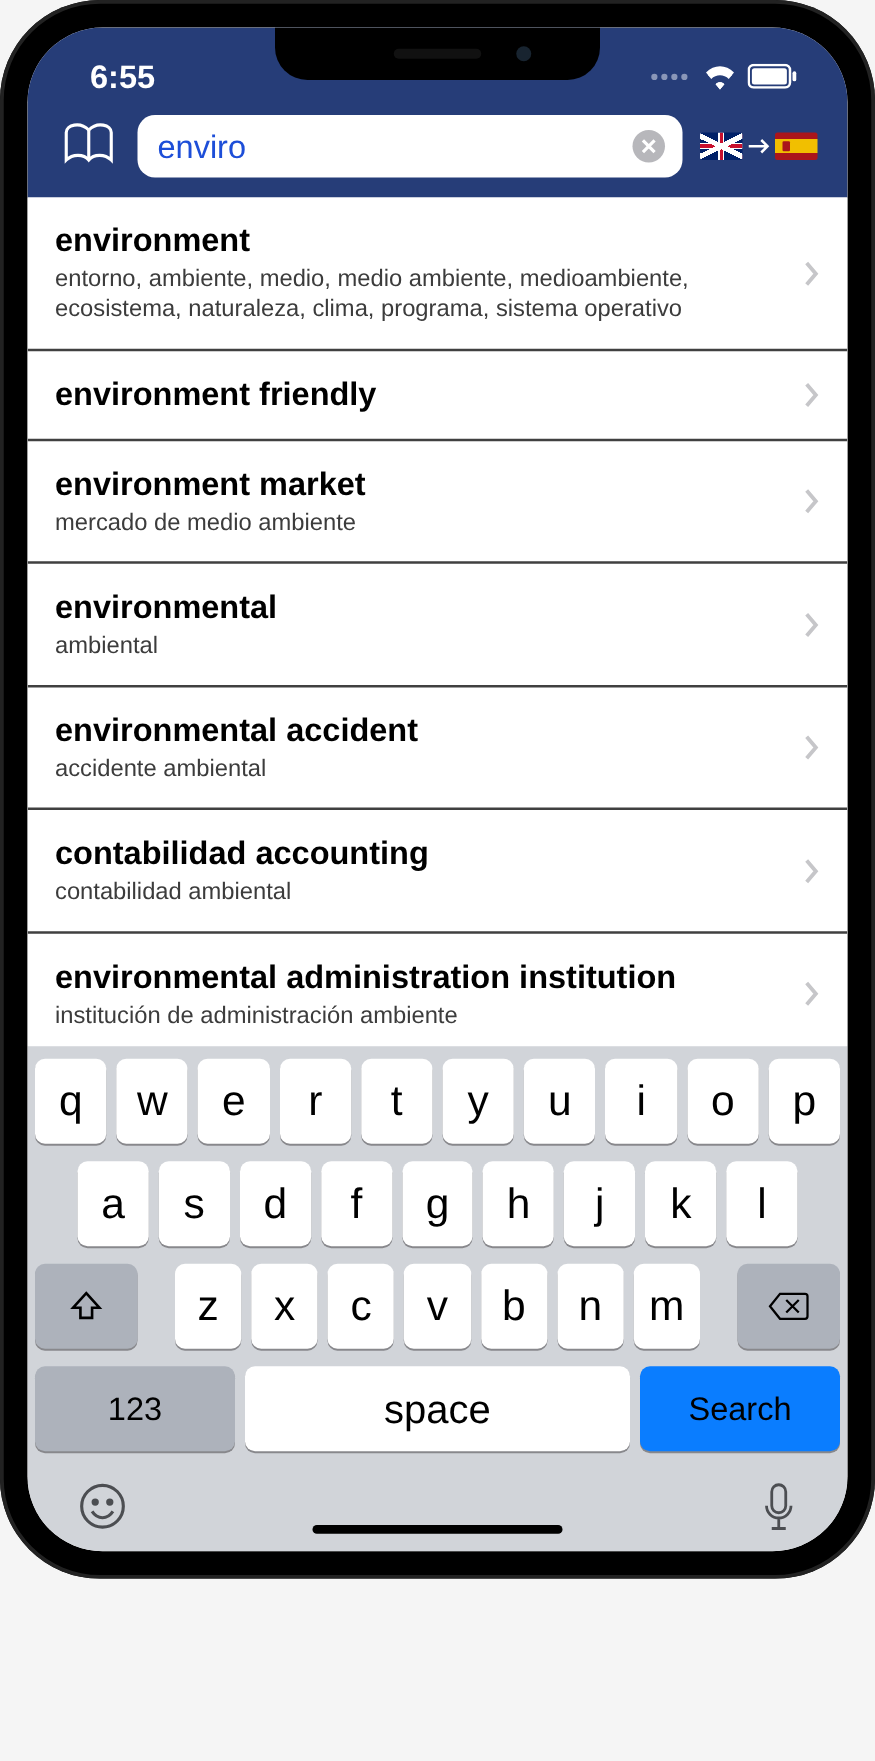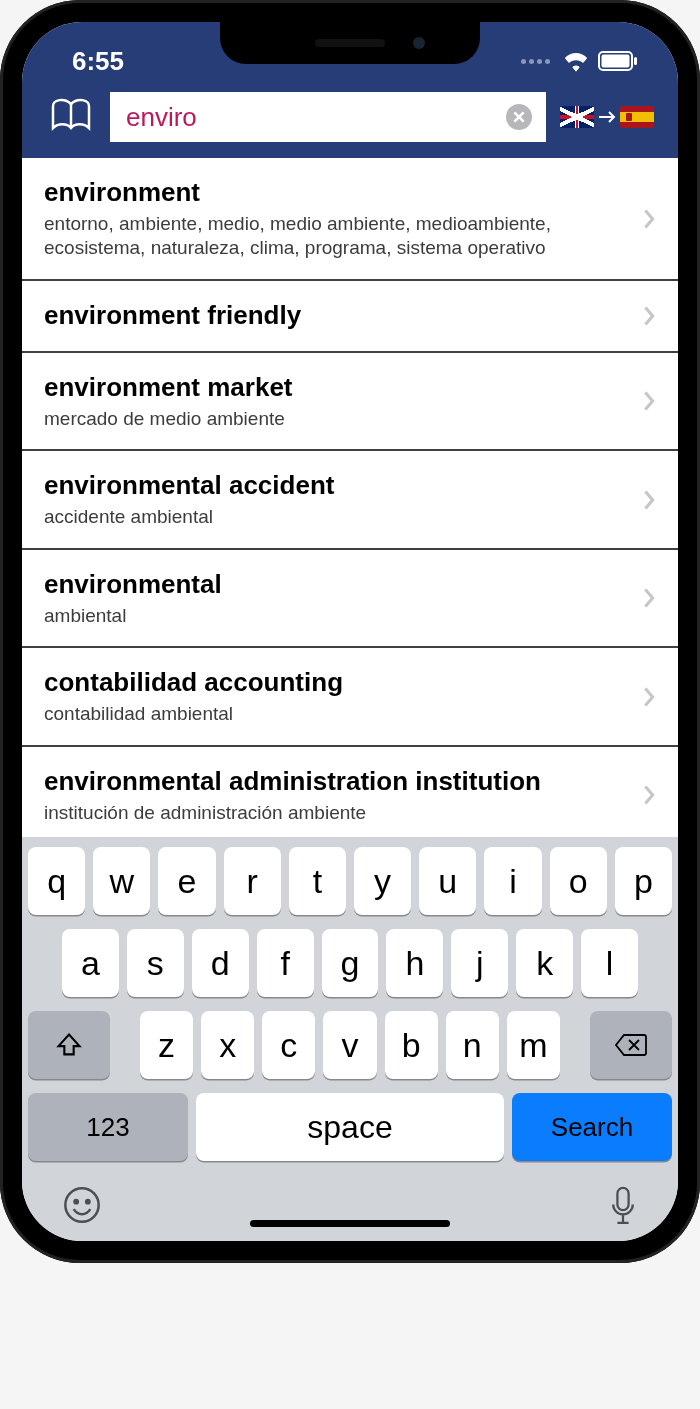--- a/index.html
+++ b/index.html
@@ -72,26 +72,26 @@
     gap: 14px;
   }
   .book-icon-wrap { flex:0 0 auto; padding: 0 4px;}
   .search-wrap {
     flex: 1;
     position: relative;
   }
   .search-input {
     width: 100%;
     height: 50px;
-    border-radius: 0;
+    border-radius: 14px;
     border: none;
     background: #fff;
     font-size: 26px;
     padding: 0 50px 0 16px;
-    color: #be185d;
+    color: #1d4ed8;
   }
   .search-clear {
     position: absolute;
     right: 14px;
     top: 50%;
     transform: translateY(-50%);
     width: 26px;
     height: 26px;
     background: #b7b7bb;
     border-radius: 50%;
@@ -248,31 +248,31 @@
         <div class="row-text">
           <div class="row-title">environment market</div>
           <div class="row-sub">mercado de medio ambiente</div>
         </div>
         <svg class="chevron" width="14" height="22" viewBox="0 0 10 18" fill="none" stroke="currentColor" stroke-width="2.5">
             <path d="M2 2 L8 9 L2 16"></path>
           </svg>
       </div>
       <div class="row">
         <div class="row-text">
+          <div class="row-title">environmental</div>
+          <div class="row-sub">ambiental</div>
+        </div>
+        <svg class="chevron" width="14" height="22" viewBox="0 0 10 18" fill="none" stroke="currentColor" stroke-width="2.5">
+            <path d="M2 2 L8 9 L2 16"></path>
+          </svg>
+      </div>
+      <div class="row">
+        <div class="row-text">
           <div class="row-title">environmental accident</div>
           <div class="row-sub">accidente ambiental</div>
-        </div>
-        <svg class="chevron" width="14" height="22" viewBox="0 0 10 18" fill="none" stroke="currentColor" stroke-width="2.5">
-            <path d="M2 2 L8 9 L2 16"></path>
-          </svg>
-      </div>
-      <div class="row">
-        <div class="row-text">
-          <div class="row-title">environmental</div>
-          <div class="row-sub">ambiental</div>
         </div>
         <svg class="chevron" width="14" height="22" viewBox="0 0 10 18" fill="none" stroke="currentColor" stroke-width="2.5">
             <path d="M2 2 L8 9 L2 16"></path>
           </svg>
       </div>
       <div class="row">
         <div class="row-text">
           <div class="row-title">contabilidad accounting</div>
           <div class="row-sub">contabilidad ambiental</div>
         </div>

